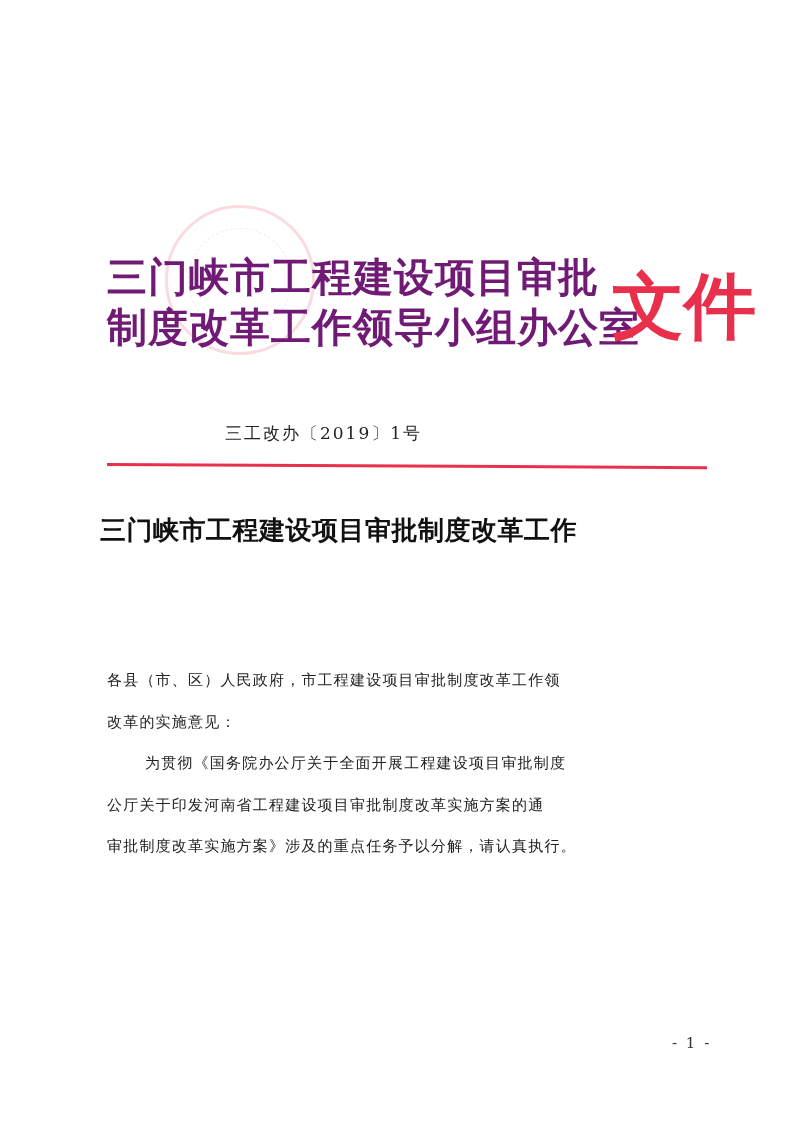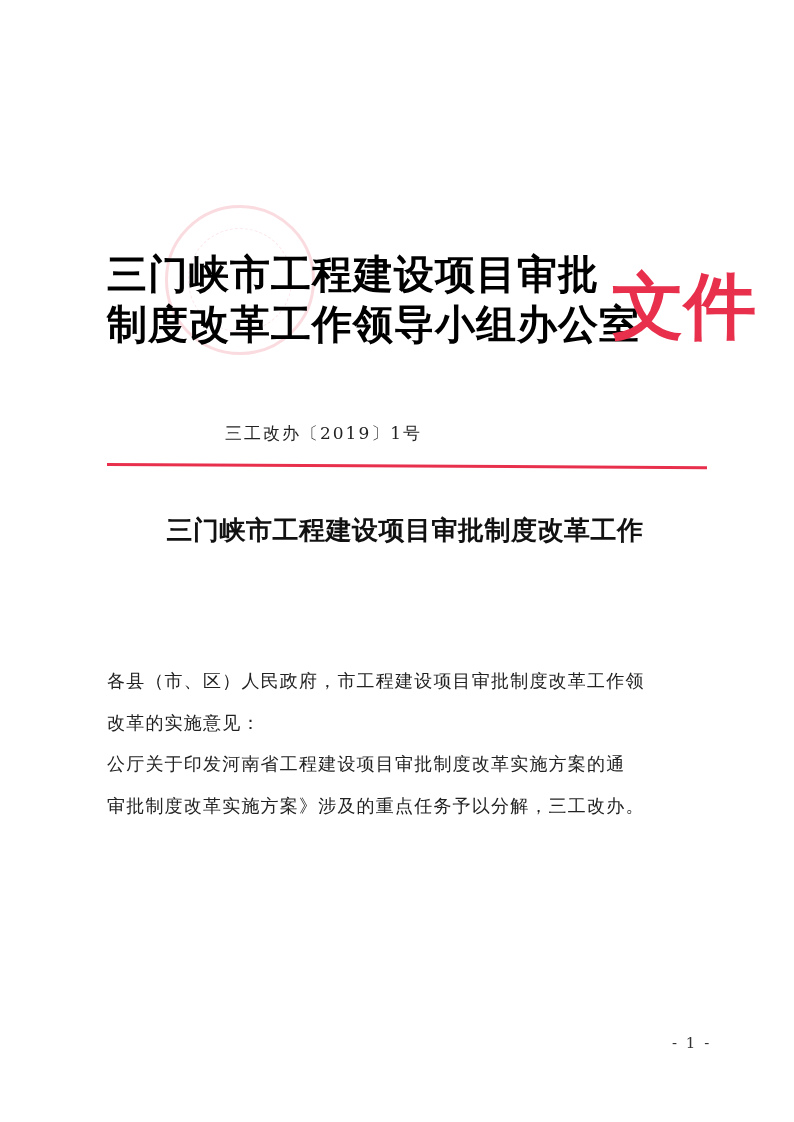--- a/index.html
+++ b/index.html
@@ -1,28 +1,28 @@
 <!DOCTYPE html>
 <html><head>
 <meta charset="utf-8">
 <style>
   html, body { margin: 0; padding: 0; background: #ffffff; }
   body { width: 794px; height: 1122px; position: relative; overflow: hidden; font-family: "DejaVu Serif", "Liberation Serif", serif; color: #1a1a1a; }
   .seal { position: absolute; left: 165px; top: 205px; width: 150px; height: 150px; border-radius: 50%; border: 3px solid rgba(232,90,110,0.22); box-sizing: border-box; }
   .seal-inner { position: absolute; left: 20px; top: 20px; right: 20px; bottom: 20px; border-radius: 50%; border: 1px dashed rgba(232,90,110,0.15); }
   .header { position: absolute; left: 107px; top: 253px; }
   .header-lines { position: absolute; left: 0; top: 0; width: 520px; }
-  .header-line { font-size: 40px; line-height: 50px; color: #000000; font-weight: bold; letter-spacing: 1px; white-space: nowrap; font-family: Liberation Mono, monospace; }
+  .header-line { font-size: 40px; line-height: 50px; color: #701a75; font-weight: bold; letter-spacing: 1px; white-space: nowrap; font-family: Liberation Serif, serif; }
   .header-suffix { position: absolute; left: 505px; top: 18px; font-size: 72px; line-height: 70px; color: #e8304d; font-weight: bold; white-space: nowrap; font-family: "DejaVu Serif", serif; }
   .docnum { position: absolute; left: 0; width: 647px; top: 422px; text-align: center; font-size: 17px; color: #222; letter-spacing: 2px; }
   .redline { position: absolute; left: 107px; top: 463px; width: 600px; height: 3px; background: #e8304d; transform: rotate(0.3deg); transform-origin: left center; }
-  .title { position: absolute; left: 100px; width: 610px; top: 510px; text-align: center; }
+  .title { position: absolute; left: 100px; width: 610px; top: 510px; }
   .title-line { font-size: 26px; line-height: 40px; font-weight: bold; color: #111; white-space: nowrap; letter-spacing: 0.5px; }
   .body { position: absolute; left: 107px; width: 600px; top: 660px; }
-  .para-line { font-size: 18px; line-height: 41.6px; color: #222; white-space: nowrap; letter-spacing: 1.2px; }
+  .para-line { font-size: 15px; line-height: 41.6px; color: #222; white-space: nowrap; letter-spacing: 1.2px; }
   .indent { padding-left: 38px; }
   .pagenum { position: absolute; left: 672px; top: 1034px; font-size: 15px; color: #333; letter-spacing: 2px; }
 </style>
 </head>
 <body>
 
 <div class="seal">
     <div class="seal-inner"></div>
   </div>
 
@@ -38,17 +38,18 @@
 
 <div class="redline"></div>
 
 <div class="title">
   <div class="title-line">三门峡市工程建设项目审批制度改革工作</div>
 </div>
 
 <div class="body">
   <div class="para-line">各县（市、区）人民政府，市工程建设项目审批制度改革工作领</div>
   <div class="para-line">改革的实施意见：</div>
+  <div class="para-line indent">为贯彻《国务院办公厅关于全面开展工程建设项目审批制度</div>
   <div class="para-line">公厅关于印发河南省工程建设项目审批制度改革实施方案的通</div>
-  <div class="para-line">审批制度改革实施方案》涉及的重点任务予以分解，三工改办。</div>
+  <div class="para-line">审批制度改革实施方案》涉及的重点任务予以分解，请认真执行。</div>
 </div>
 
 <div class="pagenum">- 1 -</div>
 
 </body></html>

